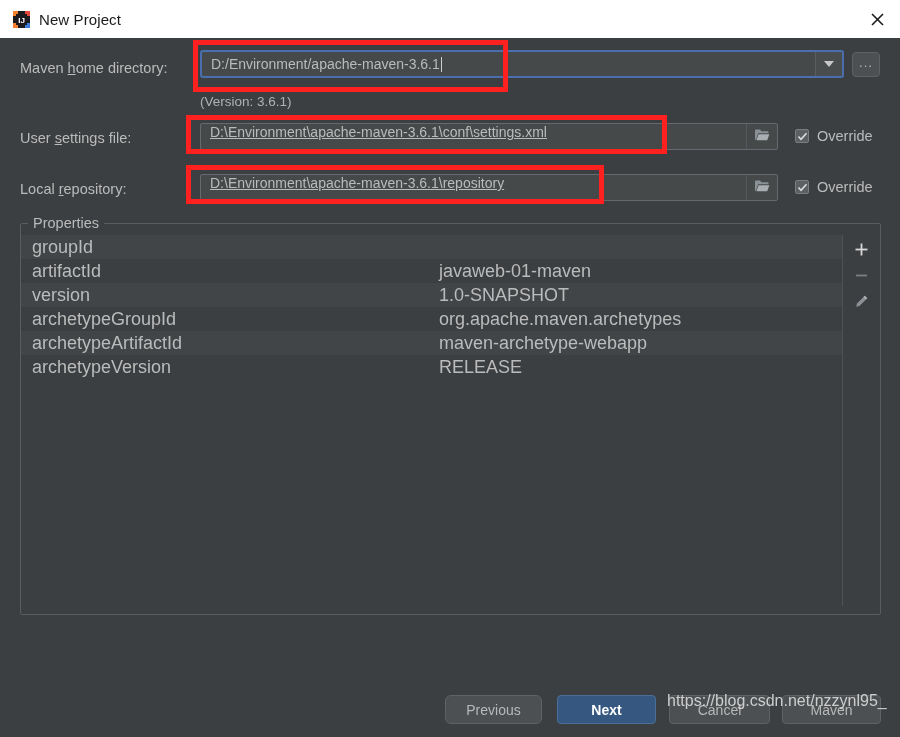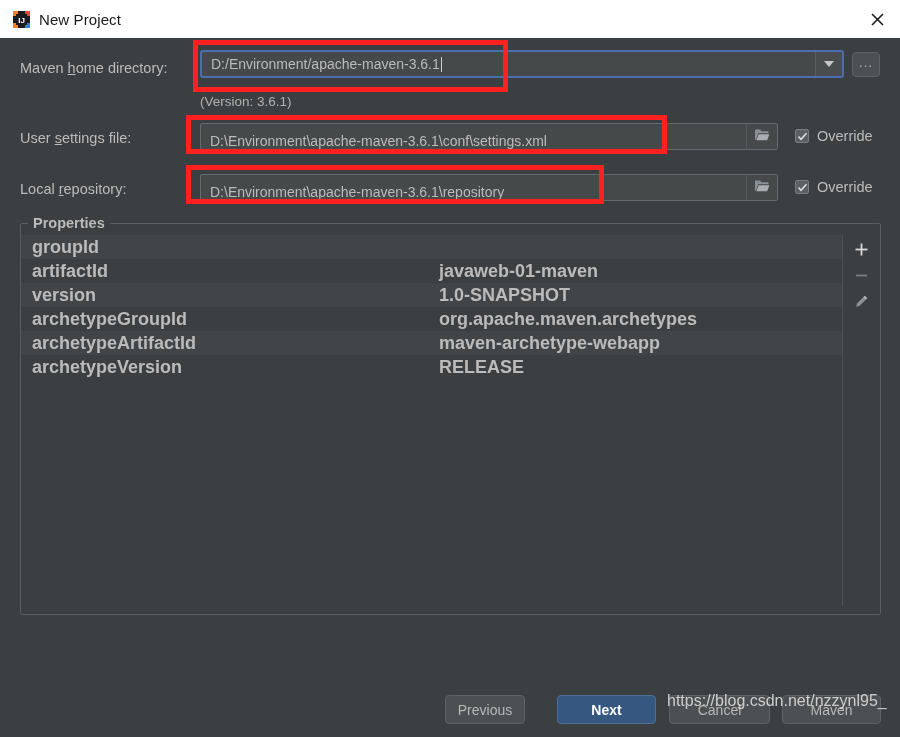--- a/index.html
+++ b/index.html
@@ -121,21 +121,21 @@
     padding-bottom: 4px;
   }
 
   
   .textfield {
     position: absolute;
     box-sizing: border-box;
     background: #45494a;
     border: 1px solid #646a6e;
     border-radius: 2px;
-    display: flex; align-items: flex-end;
+    display: flex; align-items: flex-start; text-decoration: underline;
   }
   .tf-value {
     flex: 1 1 auto;
     font-size: 14px;
     color: #bbbbbb;
     padding-left: 9px;
     white-space: nowrap; overflow: hidden;
   }
   .tf-folder {
     width: 30px; height: 100%;
@@ -171,21 +171,20 @@
     color: #bbbbbb;
     white-space: nowrap;
   }
 
   
   .groupbox {
     position: absolute;
     left: 20px; top: 177px;
     width: 784px; height: 400px;
     box-sizing: border-box;
-    font-weight: bold;
   }
   .gb-border {
     position: absolute;
     left: 0; top: 8px;
     width: 861px; height: 392px;
     box-sizing: border-box;
     border: 1px solid #5a5d5f;
     border-radius: 2px;
   }
   .gb-title {
@@ -441,21 +440,21 @@
               <svg width="15" height="15" viewBox="0 0 15 15">
                 <path d="M10.8 1.8 L13.2 4.2 L5.4 12 L2.2 12.8 L3 9.6 Z" fill="#8d9195"></path>
                 <path d="M10.8 1.8 L13.2 4.2 L11.9 5.5 L9.5 3.1 Z" fill="#aeb2b5"></path>
               </svg>
             </span>
           </div>
         </div>
       </div>
     </div>
 
-    <div class="btn" style="left:445px; top:657px; width:80px;">Previous</div>
+    <div class="btn" style="left:445px; top:657px; width:97px;border-radius:6px;">Previous</div>
     <div class="btn primary" style="left:557px; top:657px; width:99px;">Next</div>
     <div class="btn" style="left:669px; top:657px; width:101px;">Cancel</div>
     <div class="btn" style="left:782px; top:657px; width:99px;">Maven</div>
 
   </div>
 
   <div class="redbox" style="left:193px; top:40px; width:315px; height:52px;"></div>
   <div class="redbox" style="left:186px; top:115px; width:481px; height:39px;"></div>
   <div class="redbox" style="left:186px; top:165px; width:418px; height:39px;"></div>
 

